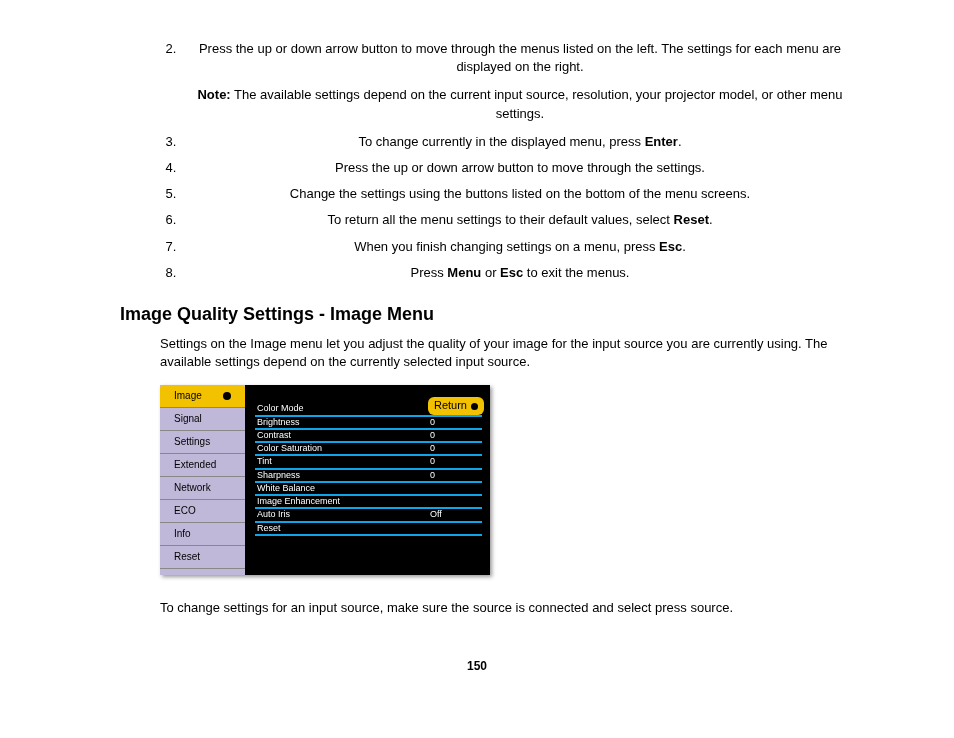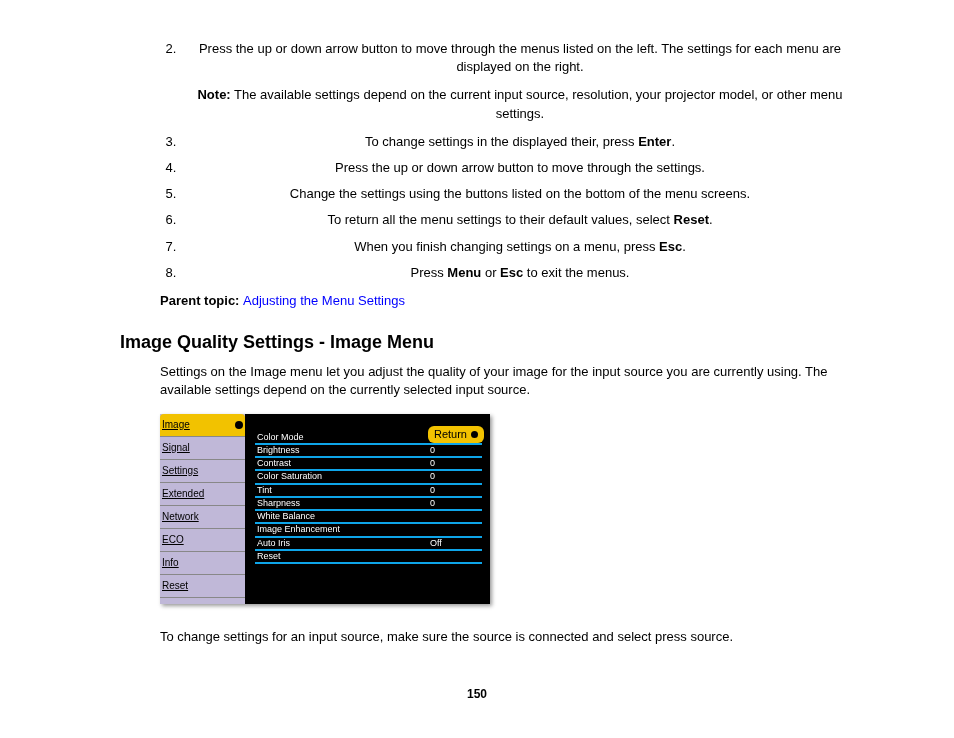--- a/index.html
+++ b/index.html
@@ -62,29 +62,28 @@
     font-family: Arial, sans-serif;
   }
   .menu-left {
     width: 85px;
     background: #c0b8d8;
     display: flex;
     flex-direction: column;
   }
   .menu-tab {
     font-size: 10px;
-    padding: 4px 2px;
+    padding: 4px 14px;
     border-bottom: 1px solid #888;
     background: #c0b8d8;
     color: #000;
     position: relative;
     display: flex;
     justify-content: space-between;
     align-items: center;
-    text-decoration: underline;
   }
   .menu-tab.active {
     background: #f2c200;
     border-radius: 4px 4px 0 0;
   }
   .tab-dot {
     width: 8px;
     height: 8px;
     border-radius: 50%;
     background: #000;
@@ -141,38 +140,35 @@
 
 <div class="content">
   <ol start="2">
     <li>
       <span>Press the up or down arrow button to move through the menus listed on the left. The settings for each menu are displayed on the right.</span>
       <div class="note-block">
         <b>Note:</b><span> The available settings depend on the current input source, resolution, your projector model, or other menu settings.</span>
       </div>
     </li>
     <li>
-      <span>To change settings in the displayed their, press </span><b>Enter</b><span>.</span>
+      <span>To change currently in the displayed menu, press </span><b>Enter</b><span>.</span>
     </li>
     <li>Press the up or down arrow button to move through the settings.</li>
     <li>Change the settings using the buttons listed on the bottom of the menu screens.</li>
     <li>
       <span>To return all the menu settings to their default values, select </span><b>Reset</b><span>.</span>
     </li>
     <li>
       <span>When you finish changing settings on a menu, press </span><b>Esc</b><span>.</span>
     </li>
     <li>
       <span>Press </span><b>Menu</b><span> or </span><b>Esc</b><span> to exit the menus.</span>
     </li>
   </ol>
 
-  <div class="parent-topic">
-    <b>Parent topic: </b><a href="#" class="link">Adjusting the Menu Settings</a>
-  </div>
 </div>
 
 <h2 style="margin-left:60px;">Image Quality Settings - Image Menu</h2>
 
 <div class="content">
   <div class="para">Settings on the Image menu let you adjust the quality of your image for the input source you are currently using. The available settings depend on the currently selected input source.</div>
 
   <div class="menu-shot">
     <div class="menu-left">
       <div class="menu-tab active">

